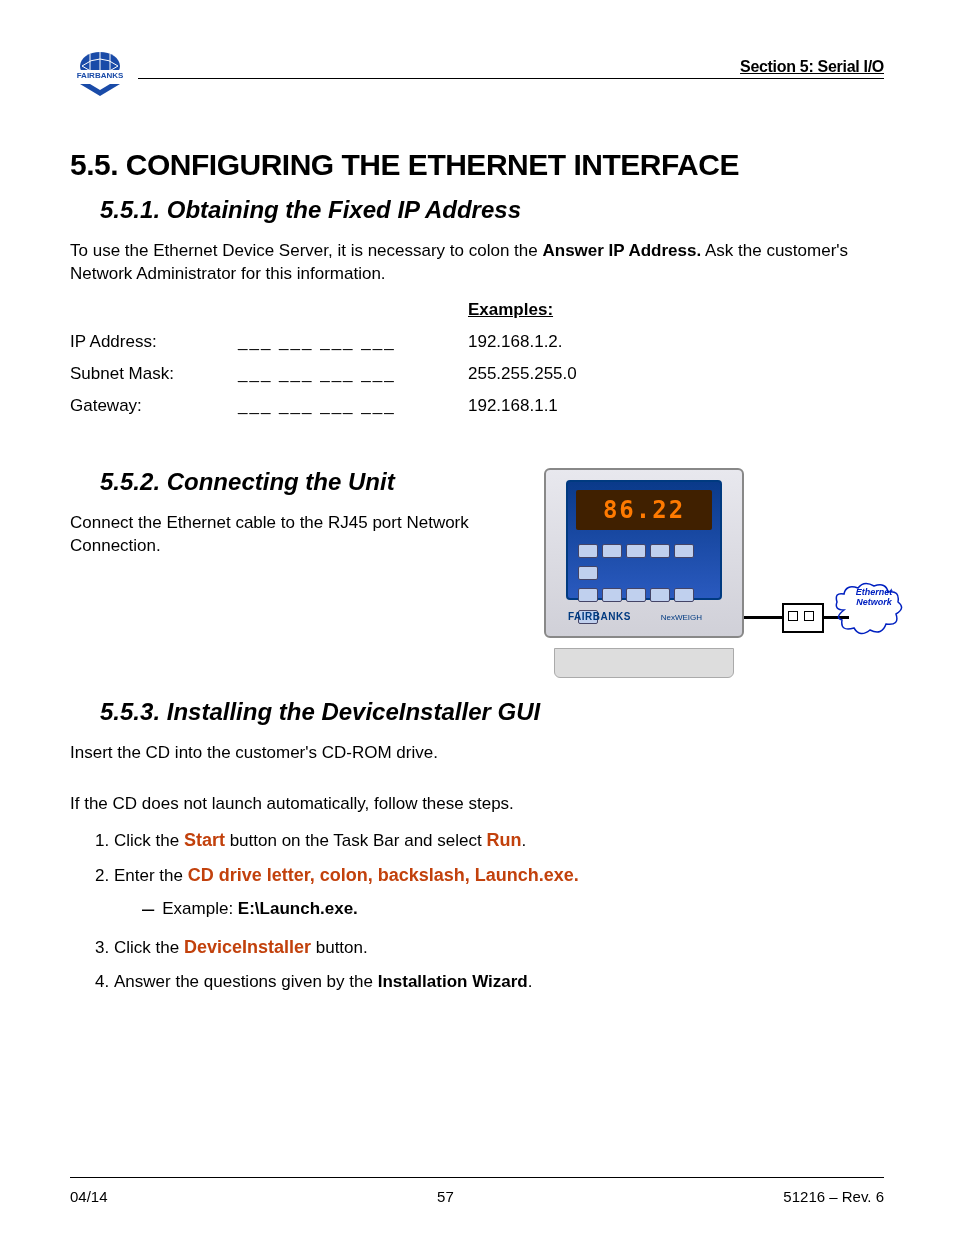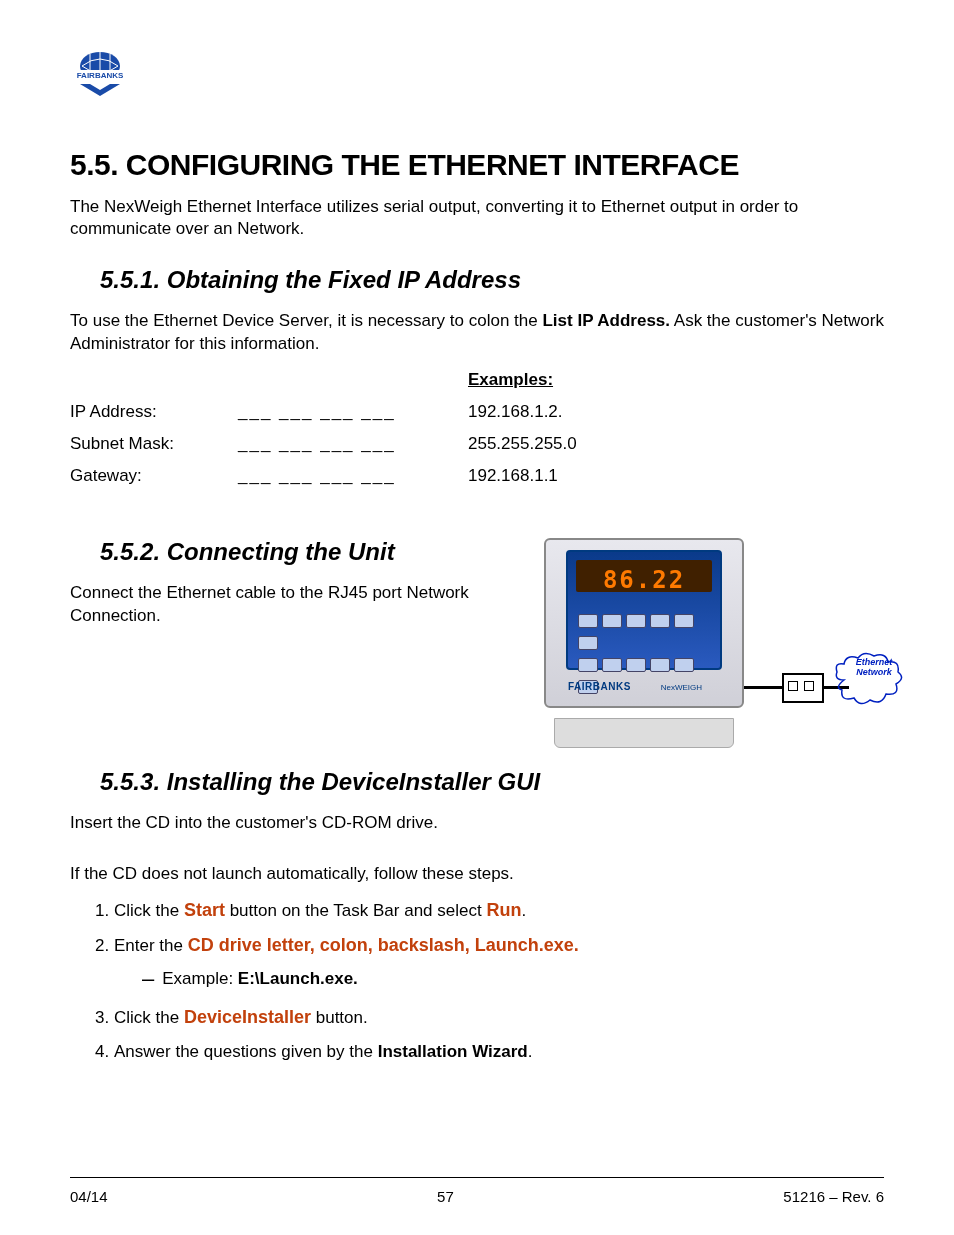--- a/index.html
+++ b/index.html
@@ -96,21 +96,21 @@
     border-radius:6px;
     background:linear-gradient(#e8e8ee,#d0d0d8);
     position:absolute; left:10px; top:0;
   }
   .device-screen {
     position:absolute; top:10px; left:20px; right:20px; height:120px;
     border:2px solid #003a80; border-radius:4px;
     background:linear-gradient(#0a3a8a,#2a5abf);
   }
   .device-display {
-    position:absolute; top:8px; left:8px; right:8px; height:32px;
+    position:absolute; top:8px; left:8px; right:8px; height:40px;
     background:#402000; border-radius:2px;
     color:#ff7a00; font-family:monospace; font-size:24px; font-weight:bold;
     text-align:center; line-height:40px; letter-spacing:2px;
   }
   .device-buttons { position:absolute; bottom:6px; left:8px; right:8px; height:50px;}
   .device-btn {display:inline-block; width:20px; height:14px; background:#c0d0ee; border:1px solid #446; border-radius:2px; margin:2px;}
   .device-brand { position:absolute; bottom:14px; left:22px; font-size:10px; font-weight:bold; color:#003a80; letter-spacing:0.5px;}
   .device-brand2 { position:absolute; bottom:14px; right:40px; font-size:8px; color:#003a80;}
   .device-base { position:absolute; bottom:0; left:20px; width:180px; height:30px; background:#ddd; border:1px solid #aaa; border-radius:0 0 6px 6px;}
   .eth-box { position:absolute; top:135px; left:248px; width:42px; height:30px; border:2px solid #000; background:#fff;}
@@ -146,30 +146,33 @@
         <path d="M12 18 Q30 4 48 18" stroke="#fff" stroke-width="1" fill="none"></path>
         <path d="M12 18 Q30 32 48 18" stroke="#fff" stroke-width="1" fill="none"></path>
         <line x1="30" y1="4" x2="30" y2="32" stroke="#fff" stroke-width="1"></line>
         <line x1="20" y1="6" x2="20" y2="30" stroke="#fff" stroke-width="1"></line>
         <line x1="40" y1="6" x2="40" y2="30" stroke="#fff" stroke-width="1"></line>
         <rect x="2" y="22" width="56" height="10" fill="#fff"></rect>
         <text x="30" y="30" text-anchor="middle" font-size="8" font-weight="bold" fill="#1a4ba8" font-family="Arial">FAIRBANKS</text>
         <path d="M10 36 L30 48 L50 36 L40 36 L30 42 L20 36 Z" fill="#1a4ba8"></path>
       </svg>
     </div>
+    <div class="header-line-area">
+      <span class="section-label">Section 5: Serial I/O</span>
+      <hr class="header-rule">
+    </div>
   </div>
 
   <h1 class="main-heading">5.5.  CONFIGURING THE ETHERNET INTERFACE</h1>
 
-  <p class="intro">The NexWeigh Ethernet Interface utilizes serial output, converting it to Ethernet output in order to communicate over an Network.</p>
 
   <h2 class="sub-heading">5.5.1.  Obtaining the Fixed IP Address</h2>
 
   <p class="body-text">
-    <span>To use the Ethernet Device Server, it is necessary to colon the </span><span class="bold-black">List IP Address.</span><span> Ask the customer's Network Administrator for this information.</span>
+    <span>To use the Ethernet Device Server, it is necessary to colon the </span><span class="bold-black">Answer IP Address.</span><span> Ask the customer's Network Administrator for this information.</span>
   </p>
 
 
   <div class="ip-table">
     <div class="ip-row">
       <span class="ip-label"></span>
       <span class="ip-blanks"></span>
       <span class="ip-header">Examples:</span>
     </div>
     <div class="ip-row">

